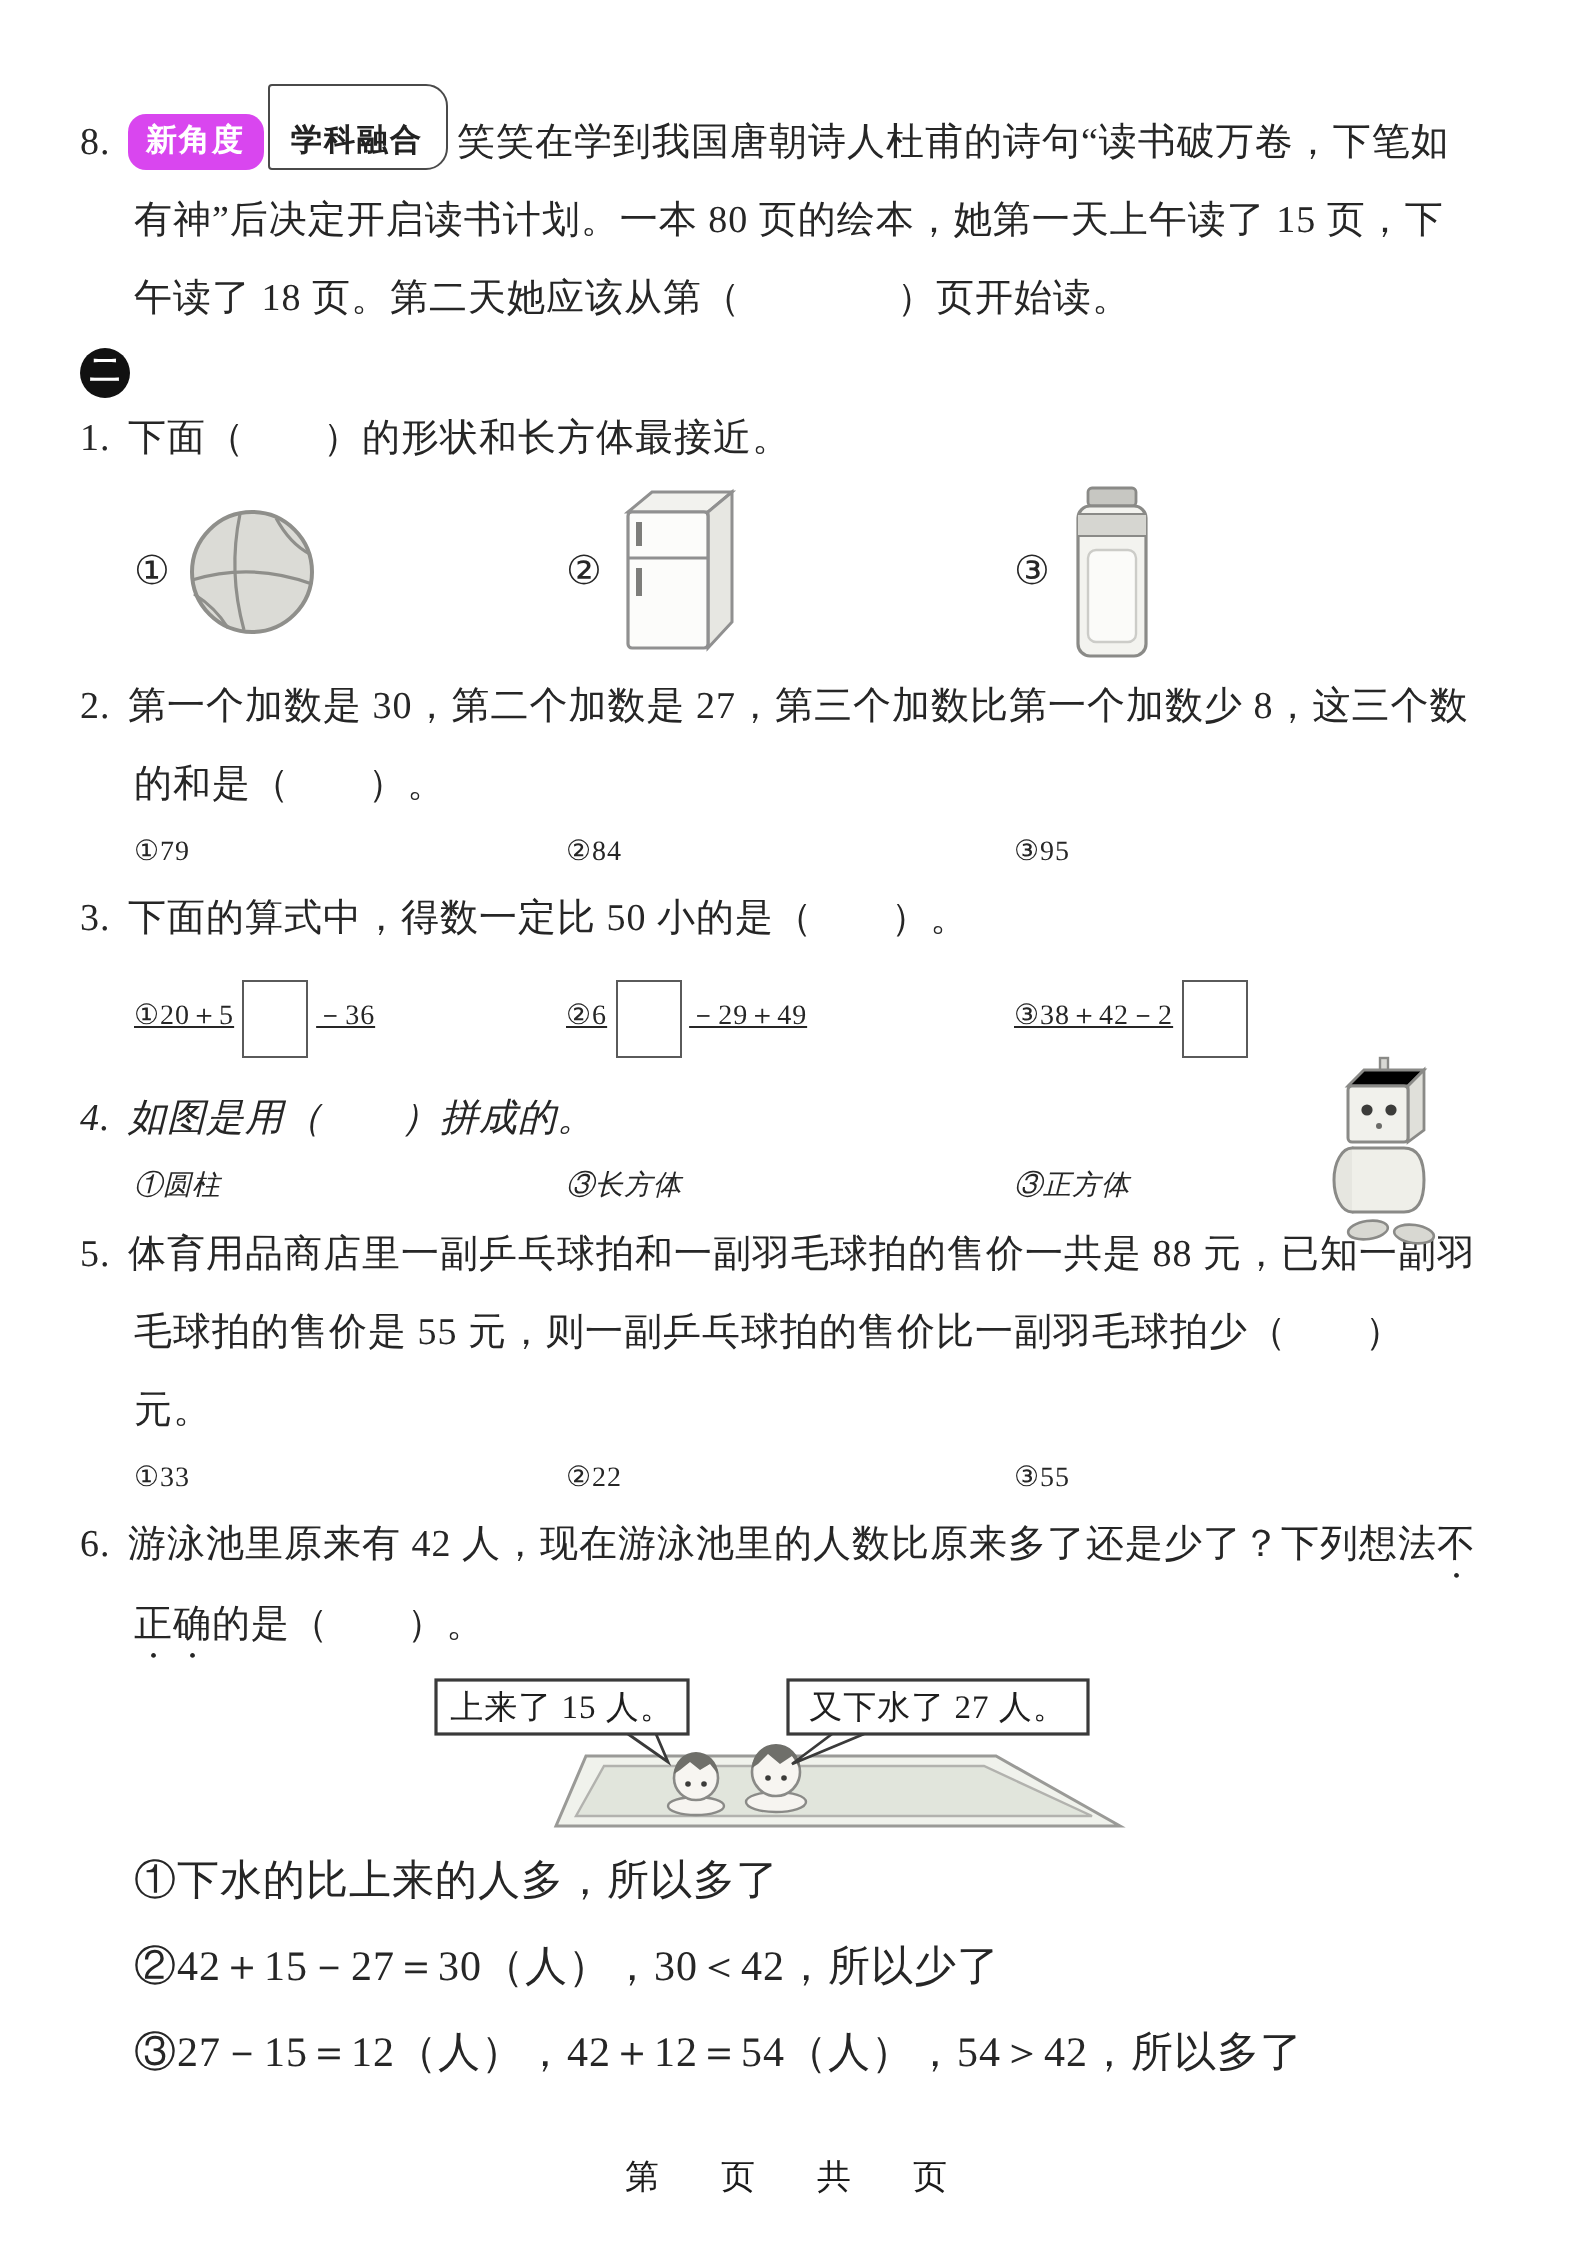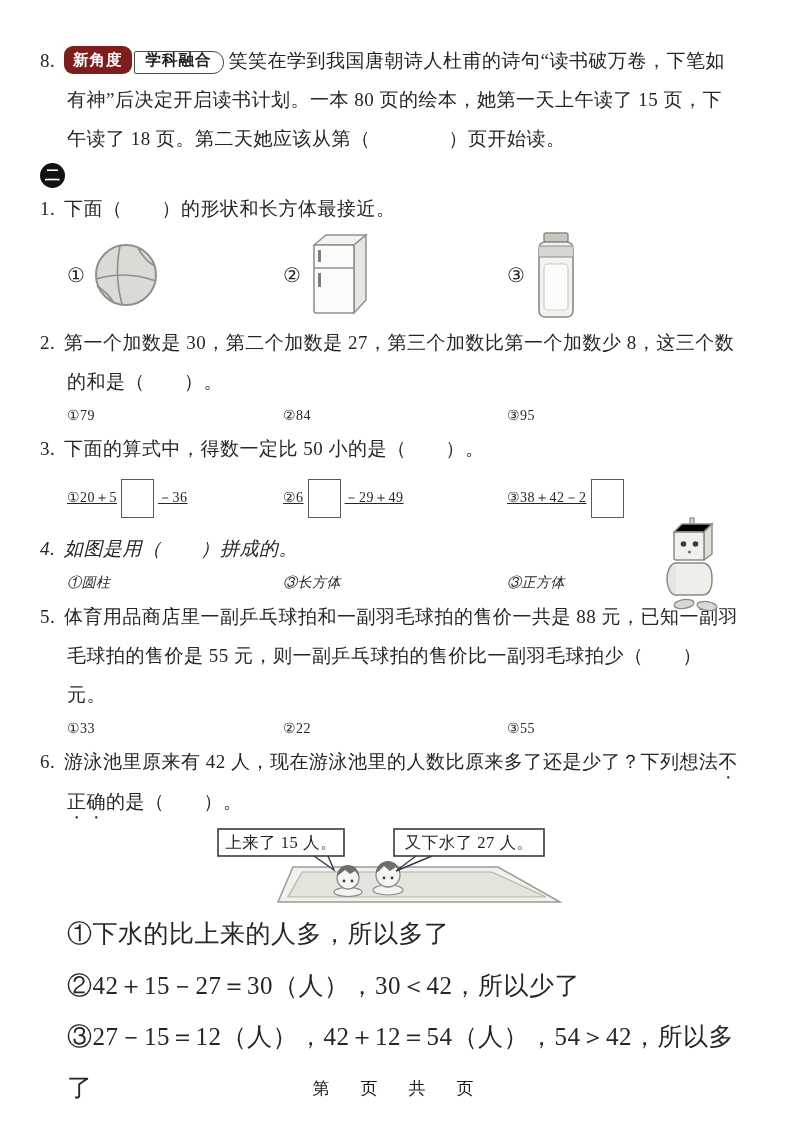--- a/index.html
+++ b/index.html
@@ -16,32 +16,32 @@
   
   .q {
     font-size:19px; line-height:2.05; letter-spacing:.5px;
     padding-left:27px; padding-right:14px; text-indent:-27px;
     margin:0;
   }
   .qnum { display:inline-block; min-width:24px; text-indent:0; }
   
   .badge-dark {
     display:inline-block; text-indent:0;
-    background:#7f1d1d; color:#ffffff;
+    background:#d946ef; color:#ffffff;
     font-family:"Liberation Sans","DejaVu Sans",sans-serif;
     font-weight:bold; font-size:15.5px; line-height:1;
     padding:6px 9px 6px; border-radius:9px;
     letter-spacing:1px; vertical-align:2px;
   }
   .badge-light {
     display:inline-block; text-indent:0;
     border:1.7px solid #4a4a4a; color:#222; background:#fff;
     font-family:"Liberation Sans","DejaVu Sans",sans-serif;
     font-weight:bold; font-size:15.5px; line-height:1;
-    padding:0 11px 5px; border-radius:2px 11px 11px 2px;
+    padding:20px 11px 5px; border-radius:2px 11px 11px 2px;
     letter-spacing:1px; margin:0 5px 0 2px; vertical-align:2px;
   }
   
   .sec-head {
     display:flex; align-items:center; gap:9px;
     font-family:"Liberation Sans","DejaVu Sans",sans-serif;
     font-weight:bold; font-size:20px; color:#111;
     margin:4px 0 2px 0; line-height:1.9;
   }
   .sec-badge {
@@ -81,21 +81,21 @@
     text-emphasis:filled dot #262626;
     text-emphasis-position:under left;
   }
   
   .pool-scene { margin:3px 0 2px 158px; width:400px; height:80px; }
   .pool-scene text {
     font-family:"Liberation Serif","DejaVu Serif",serif;
     font-size:16.5px; fill:#1e1e1e; letter-spacing:.5px;
   }
   
-  .opt-line { font-size:25px; line-height:2.05; letter-spacing:.5px; padding-left:27px; }
+  .opt-line { font-size:21px; line-height:2.05; letter-spacing:.5px; padding-left:27px; }
   .footer {
     position:absolute; left:0; right:0; bottom:22px;
     text-align:center;
     font-family:"Liberation Sans","DejaVu Sans",sans-serif;
     font-size:17px; color:#1b1b1b; letter-spacing:7px;
   }
   svg { display:block; }
 </style>
 </head>
 <body>

